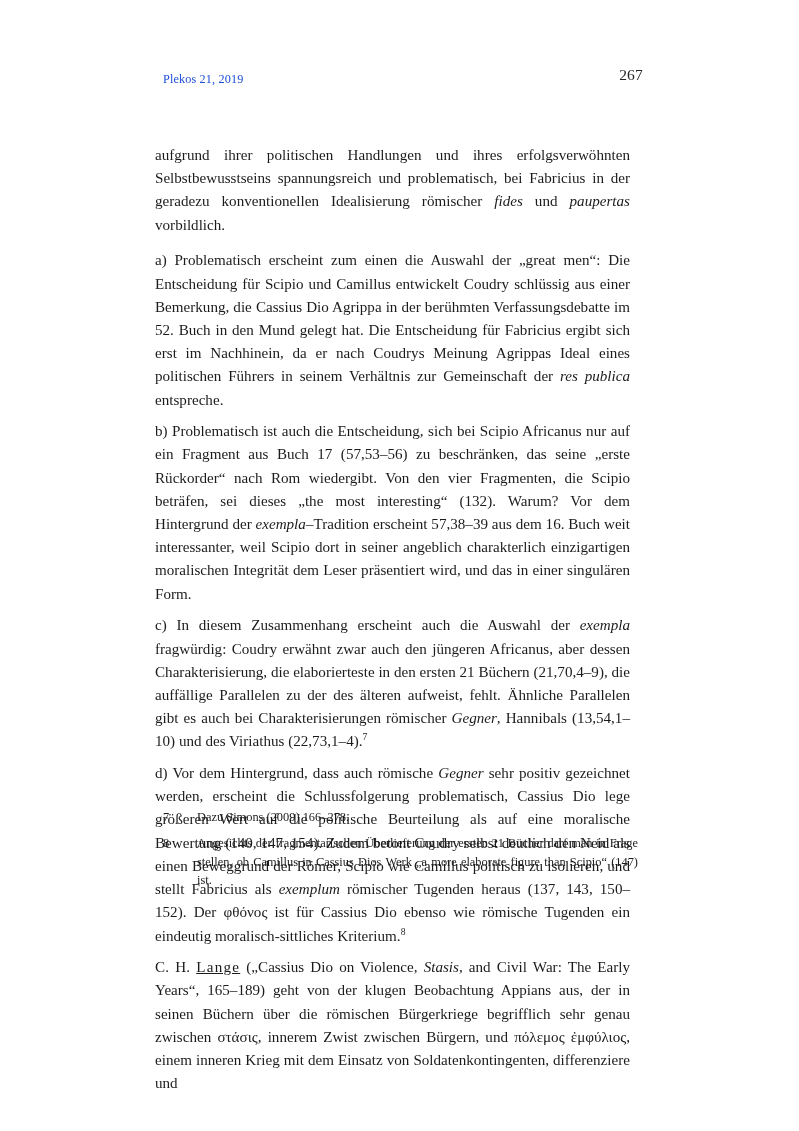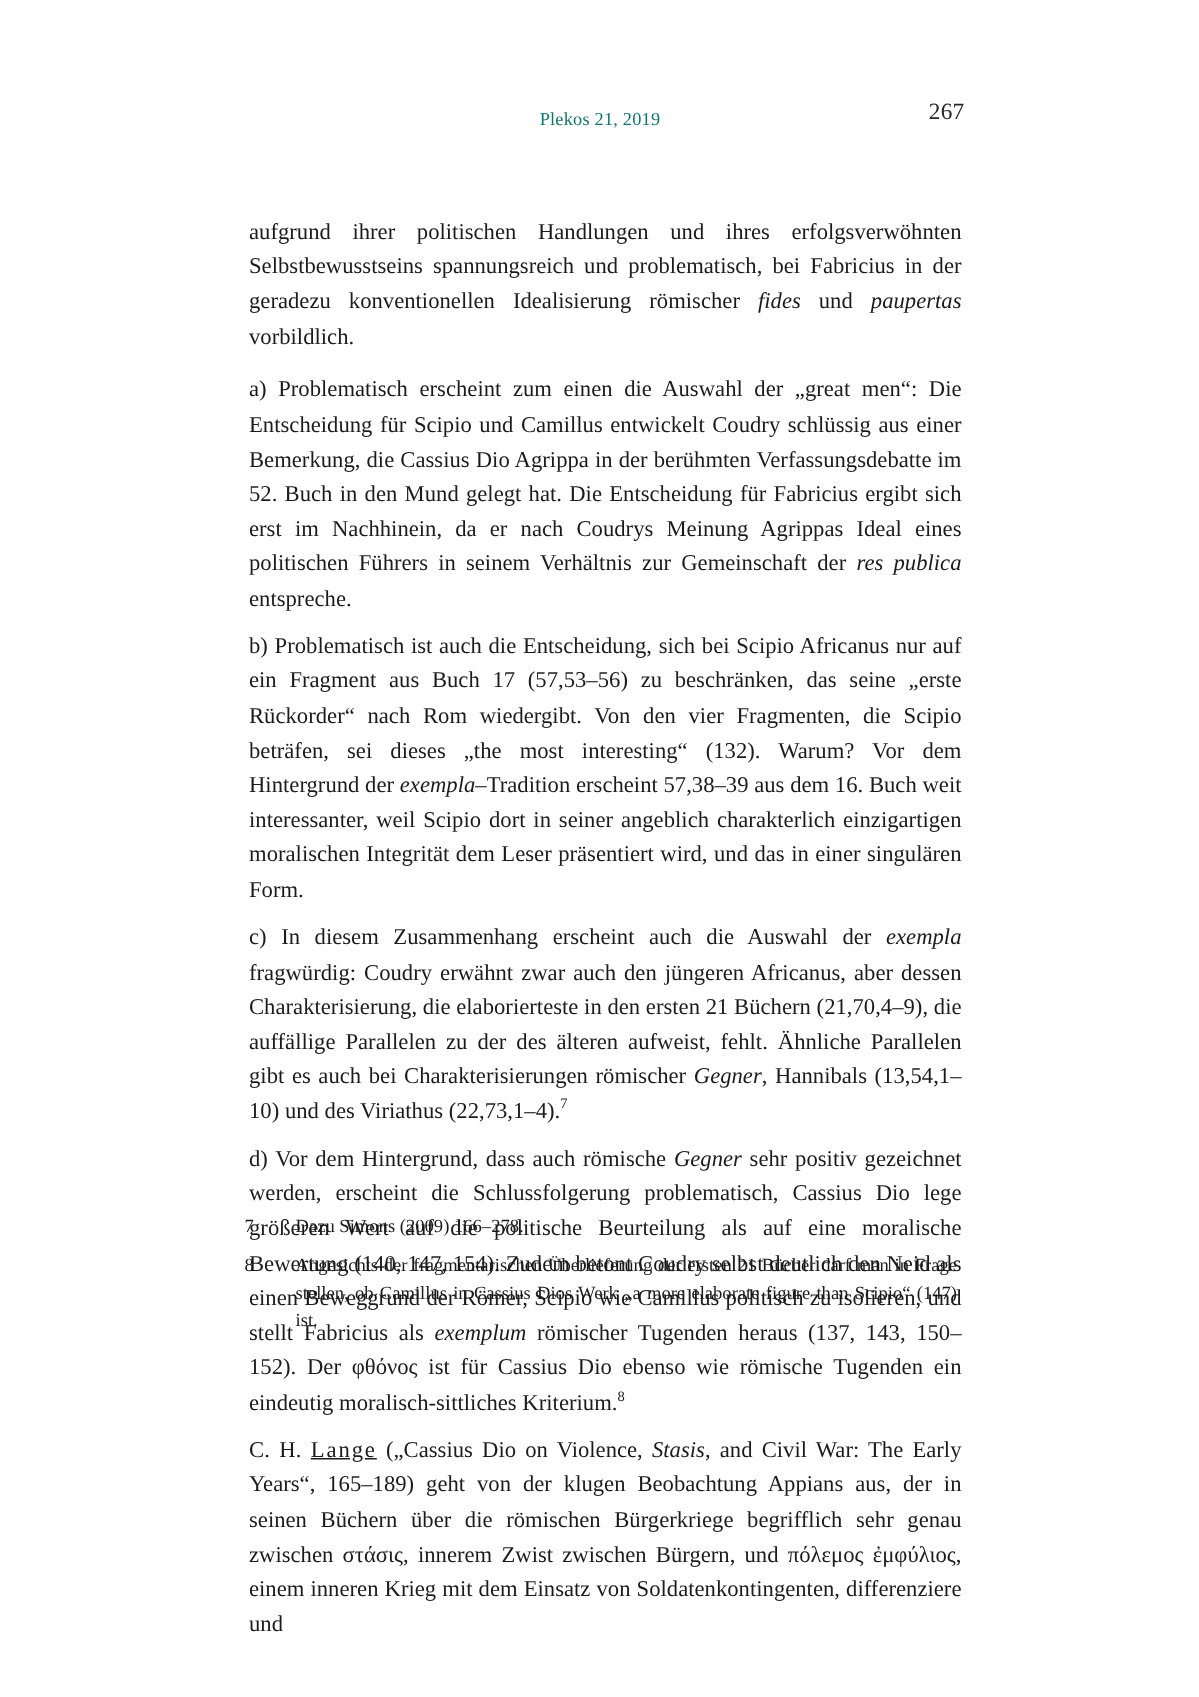--- a/index.html
+++ b/index.html
@@ -26,40 +26,39 @@
     position: absolute;
     top: 72px;
     left: 163px;
     width: 474px;
     height: 18px;
   }
   .rh-title {
     position: absolute;
     left: 0;
     right: 0;
-    text-align: center;
     font-size: 12.2px;
     letter-spacing: 0.15px;
-    color: #0f766e;
+    color: #1d4ed8;
     white-space: nowrap;
   }
   .rh-folio {
     position: absolute;
     right: -6px;
     top: -6px;
     font-size: 15.5px;
     color: #262626;
     letter-spacing: 0.2px;
   }
 
   
   .textblock {
     position: absolute;
     top: 144px;
-    left: 166px;
+    left: 155px;
     width: 475px;
   }
 
   p.body {
     margin: 0 0 8.5px 0;
     font-size: 15.1px;
     line-height: 23.2px;
     text-align: justify;
     text-justify: inter-word;
     hyphens: manual;

